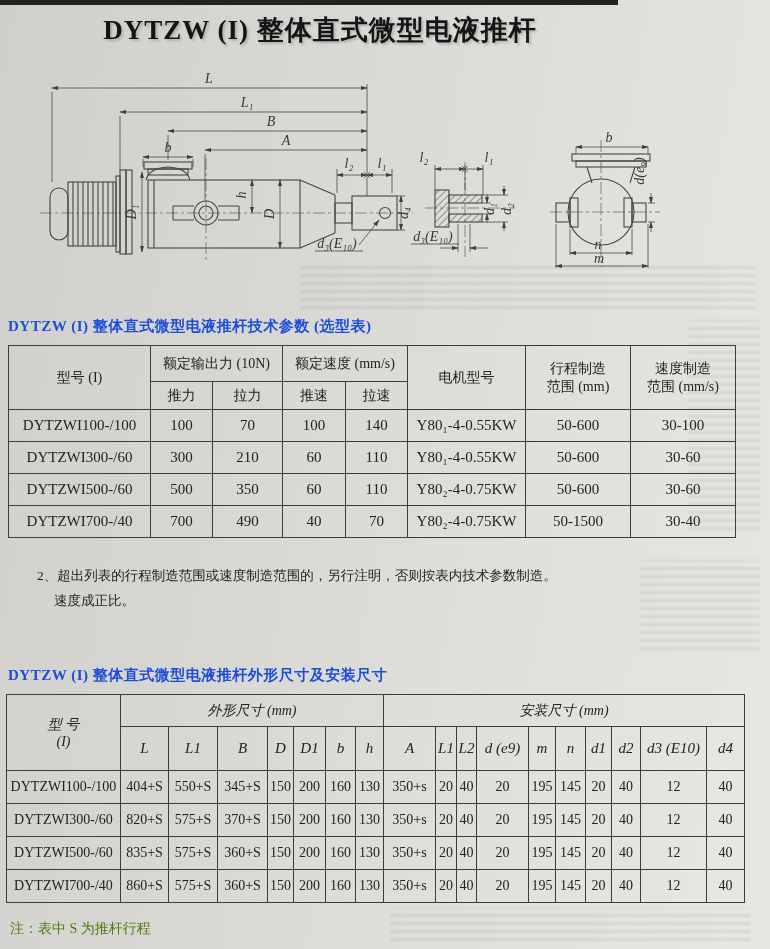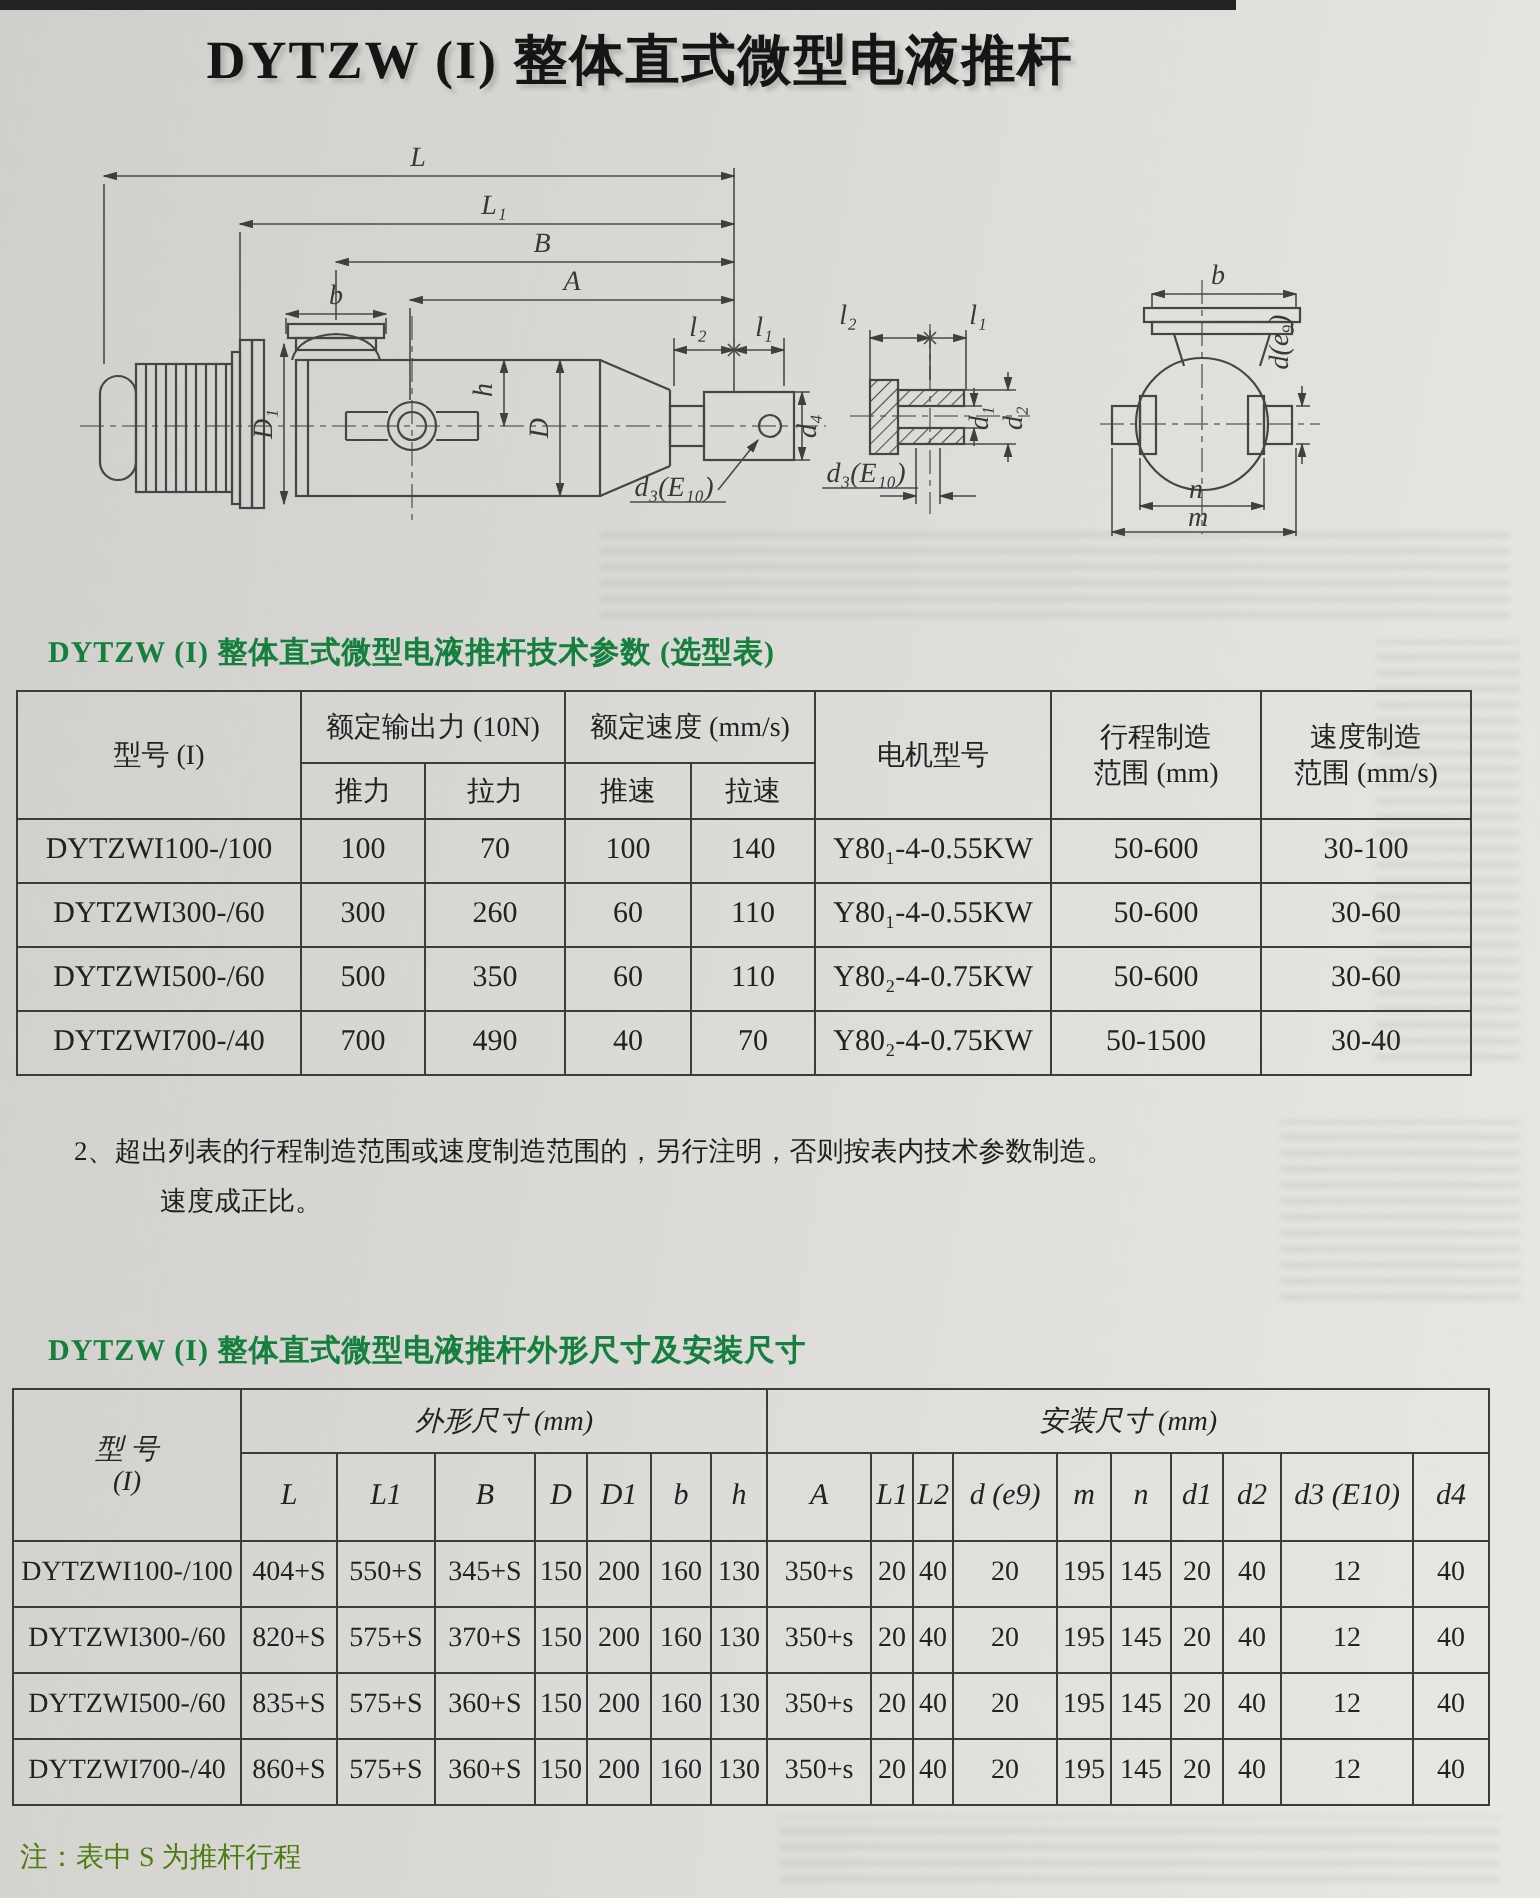--- a/index.html
+++ b/index.html
@@ -5,34 +5,34 @@
   html,body{margin:0;padding:0;}
   body{
     width:770px;height:949px;position:relative;overflow:hidden;
     background:linear-gradient(100deg,#d0cfcb 0%,#d7d6d2 30%,#e0dfdc 65%,#e8e7e4 100%);
     font-family:"Liberation Serif","DejaVu Serif",serif;color:#262626;
   }
   .topstrip{position:absolute;left:0;top:0;width:618px;height:5px;background:#222;}
   .title{position:absolute;left:0;top:12px;width:640px;text-align:center;
     font-size:27px;font-weight:bold;letter-spacing:1px;color:#151515;
     text-shadow:2px 2px 2px rgba(100,100,100,.30);}
-  .caption{position:absolute;left:24px;font-size:15px;font-weight:bold;color:#15803d;letter-spacing:.5px;}
+  .caption{position:absolute;left:8px;font-size:15px;font-weight:bold;color:#1d4ed8;letter-spacing:.5px;}
   #cap1{top:317px;} #cap2{top:666px;}
   svg.drawing{position:absolute;left:15px;top:62px;}
   .dim{font-family:"Liberation Serif","DejaVu Serif",serif;font-style:italic;font-size:14px;fill:#383838;}
   table{border-collapse:collapse;position:absolute;table-layout:fixed;}
   th,td{border:1.4px solid #3c3c3c;text-align:center;vertical-align:middle;padding:0;font-weight:normal;overflow:hidden;color:#222;}
   .t1{left:8px;top:345px;width:727px;}
   .t1 th{font-size:14px;} .t1 td{font-size:15px;}
   .t1 .hr1{height:36px;} .t1 .hr2{height:28px;} .t1 .dr{height:32px;}
   .t2{left:6px;top:694px;width:738px;}
   .t2 th{font-size:14px;font-style:italic;} .t2 .hr2 th{font-size:15px;} .t2 td{font-size:14px;}
   .t2 .hr1{height:32px;} .t2 .hr2{height:44px;} .t2 .dr{height:33px;}
   .notes{position:absolute;left:10px;top:548px;font-size:13.5px;line-height:25px;color:#1e1e1e;width:750px;}
-  .notes .ind{margin-left:27px;margin-top:15px;} .notes .ind2{margin-left:70px;}
+  .notes .ind{margin-left:27px;margin-top:15px;} .notes .ind2{margin-left:44px;}
   .footnote{position:absolute;left:10px;top:920px;font-size:14px;color:#4d7c0f;}
   .smudge{position:absolute;opacity:.11;filter:blur(1.2px);
     background:repeating-linear-gradient(0deg,transparent 0 5px,#6b6960 5px 8px);}
 </style>
 </head>
 <body>
 
 <div class="topstrip"></div>
 
 <div class="title">DYTZW (I) 整体直式微型电液推杆</div>
@@ -206,21 +206,21 @@
     <td>70</td>
     <td>100</td>
     <td>140</td>
     <td>Y80₁-4-0.55KW</td>
     <td>50-600</td>
     <td>30-100</td>
   </tr>
   <tr class="dr">
     <td>DYTZWI300-/60</td>
     <td>300</td>
-    <td>260</td>
+    <td>210</td>
     <td>60</td>
     <td>110</td>
     <td>Y80₁-4-0.55KW</td>
     <td>50-600</td>
     <td>30-60</td>
   </tr>
   <tr class="dr">
     <td>DYTZWI500-/60</td>
     <td>500</td>
     <td>350</td>

